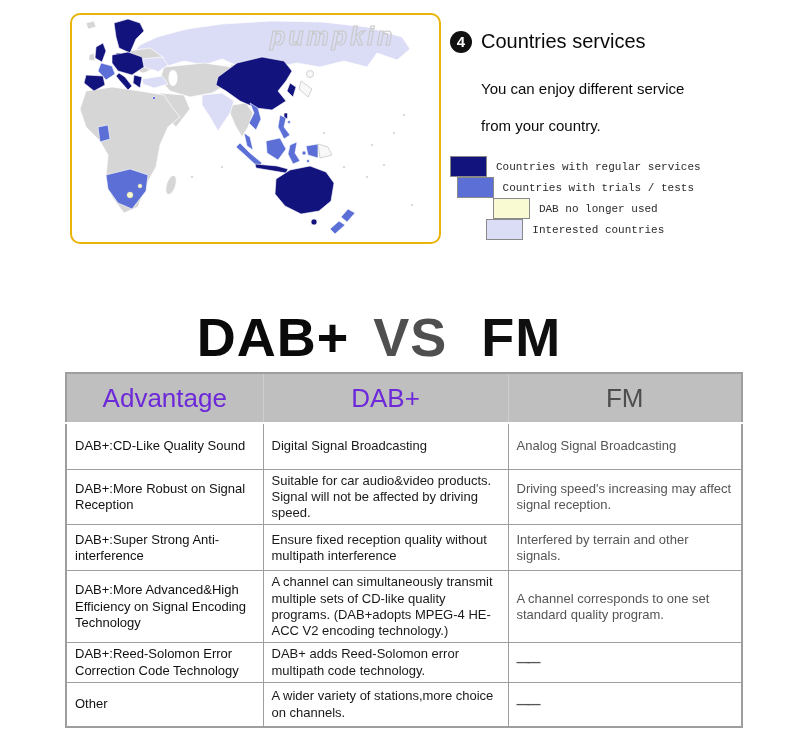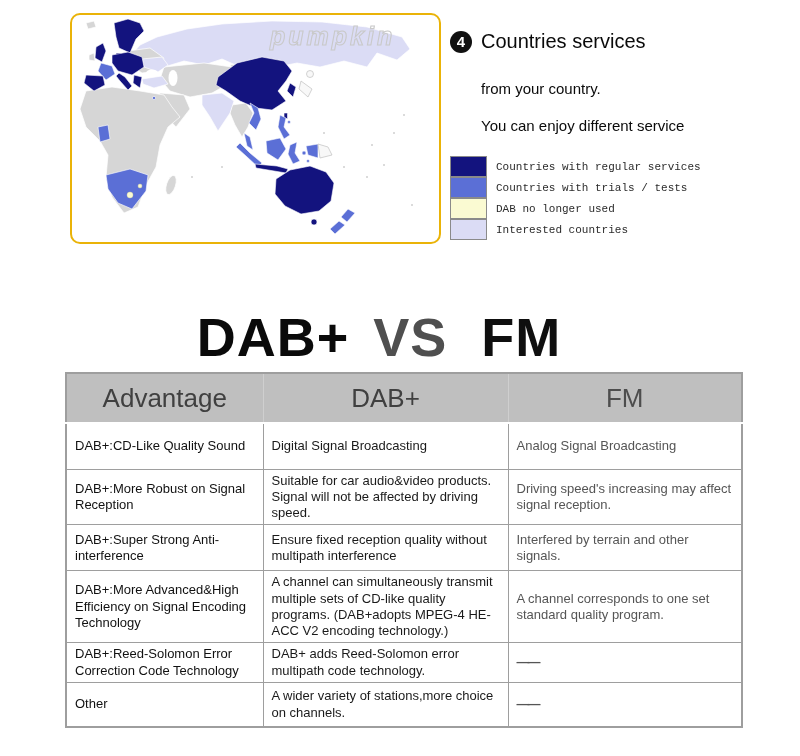--- a/index.html
+++ b/index.html
@@ -23,39 +23,39 @@
   
   .info{position:absolute;left:450px;top:30px;width:330px;}
   .info-header{display:flex;align-items:center;gap:9px;}
   .badge{width:22px;height:22px;border-radius:50%;background:#111;color:#fff;
          font-size:15px;font-weight:bold;display:flex;align-items:center;
          justify-content:center;flex:0 0 auto;}
   .info-title{font-size:20px;color:#0a0a0a;}
   .info-desc{margin:17px 0 0 31px;font-size:15px;color:#0a0a0a;line-height:37px;}
 
   .legend{position:absolute;left:450px;top:156px;}
-  .legend-item{display:flex;align-items:center;height:21px;}
+  .legend-item{display:flex;align-items:center;height:21px;justify-content:center;}
   .legend-swatch{width:37px;height:21px;border:1px solid #8a8a8a;margin-top:-1px;
                  box-sizing:border-box;flex:0 0 auto;}
   .legend-label{margin-left:9px;font-family:"Liberation Mono","DejaVu Sans Mono",monospace;
                 font-size:11px;color:#2b2b2b;white-space:nowrap;}
 
   
   .vs-title{position:absolute;left:0;top:306px;width:758px;text-align:center;
             font-size:54px;font-weight:bold;letter-spacing:1px;}
   .vs-title .t-dab{color:#0a0a0a;}
   .vs-title .t-vs{color:#4f4f4f;margin-left:24px;margin-right:34px;}
   .vs-title .t-fm{color:#0f0f0f;}
 
   
   table.cmp{position:absolute;left:65px;top:372px;width:676px;
             border-collapse:collapse;table-layout:fixed;
             border:2px solid var(--grid,#9e9e9e);}
   table.cmp th{background:var(--header_bg,#bfbfbf);font-weight:normal;font-size:26px;
-               color:#404040;border:1px solid #cfcfcf;border-bottom:2px solid #fff;
+               color:#6d28d9;border:1px solid #cfcfcf;border-bottom:2px solid #fff;
                height:46px;}
   table.cmp th.fm-h{color:#4d4d4d;}
   table.cmp td{border:1px solid var(--grid,#9e9e9e);vertical-align:middle;
                padding:3px 8px;font-size:13px;line-height:1.25;}
   td.c-adv{font-size:13.5px;color:#111;padding-left:6px;}
   td.c-dab{color:#1a1a1a;}
   td.c-fm{color:#555;}
   .dash{font-weight:bold;letter-spacing:-2px;color:#222;font-size:14px;}
   tr.r1{height:46px;} tr.r2{height:54px;} tr.r3{height:46px;}
   tr.r4{height:64px;} tr.r5{height:37px;} tr.r6{height:45px;}
@@ -143,22 +143,22 @@
       <text class="wm" x="198" y="30">pumpkin</text>
     </svg>
   </div>
 
   <div class="info">
     <div class="info-header">
       <div class="badge">4</div>
       <div class="info-title">Countries services</div>
     </div>
     <div class="info-desc">
+      <div>You can enjoy different service</div>
       <div>from your country.</div>
-      <div>You can enjoy different service</div>
     </div>
   </div>
 
   <div class="legend">
     <div class="legend-item">
       <div class="legend-swatch" style="background: rgb(19, 19, 126);"></div>
       <div class="legend-label">Countries with regular services</div>
     </div>
     <div class="legend-item">
       <div class="legend-swatch" style="background: rgb(91, 111, 214);"></div>

